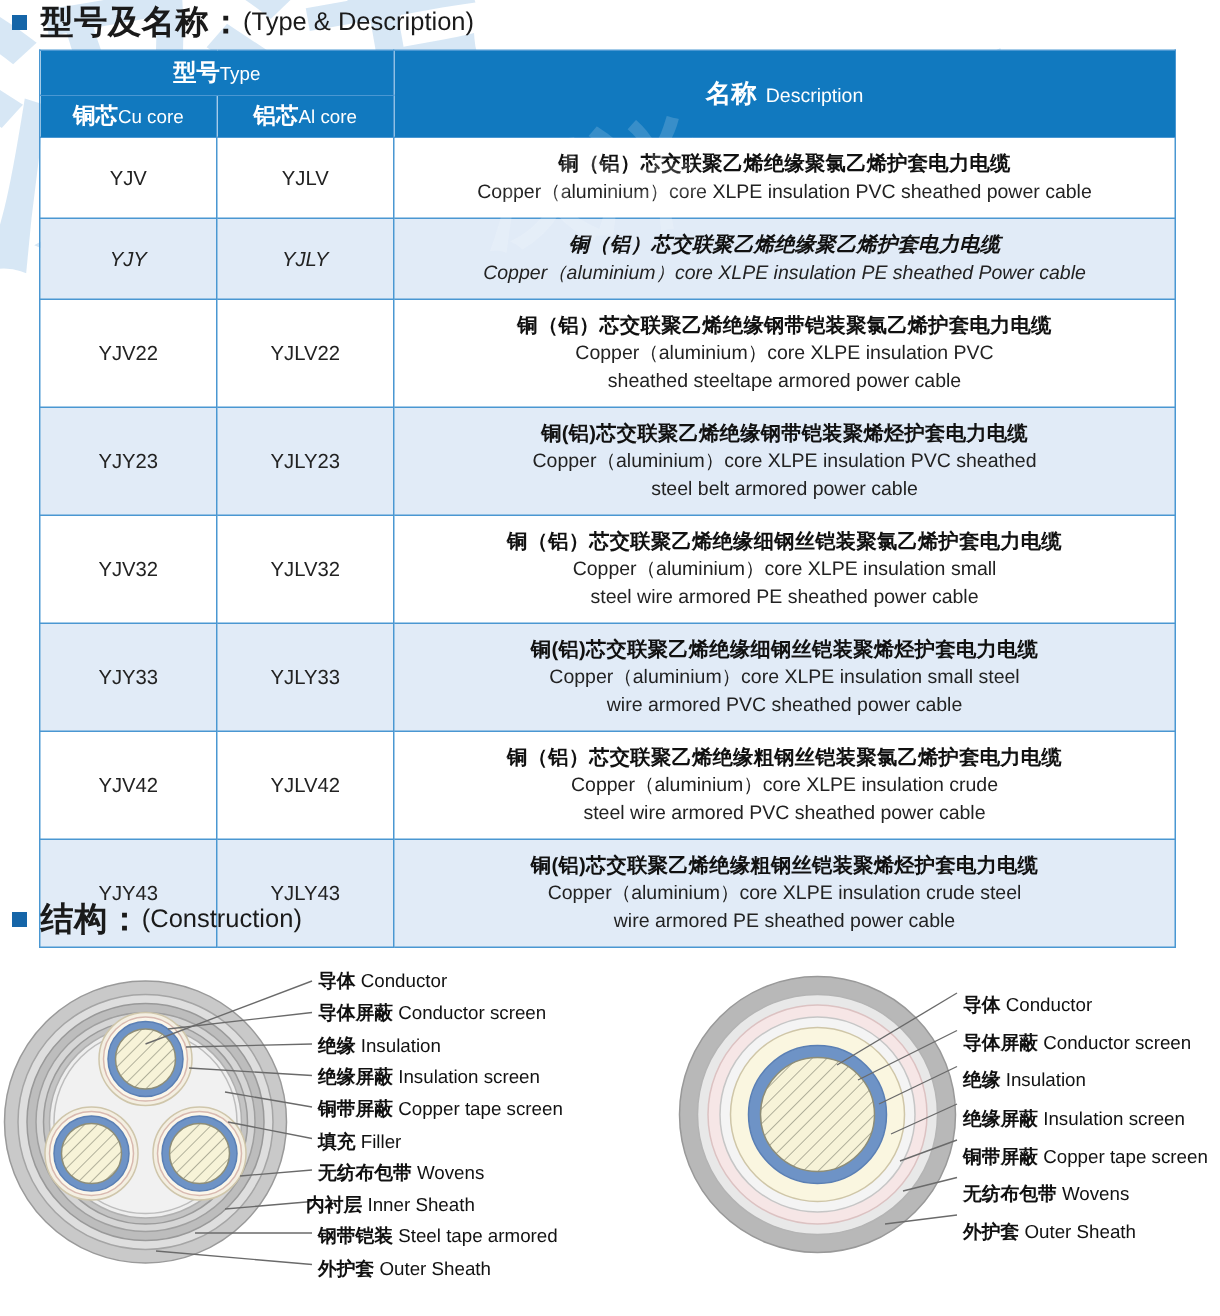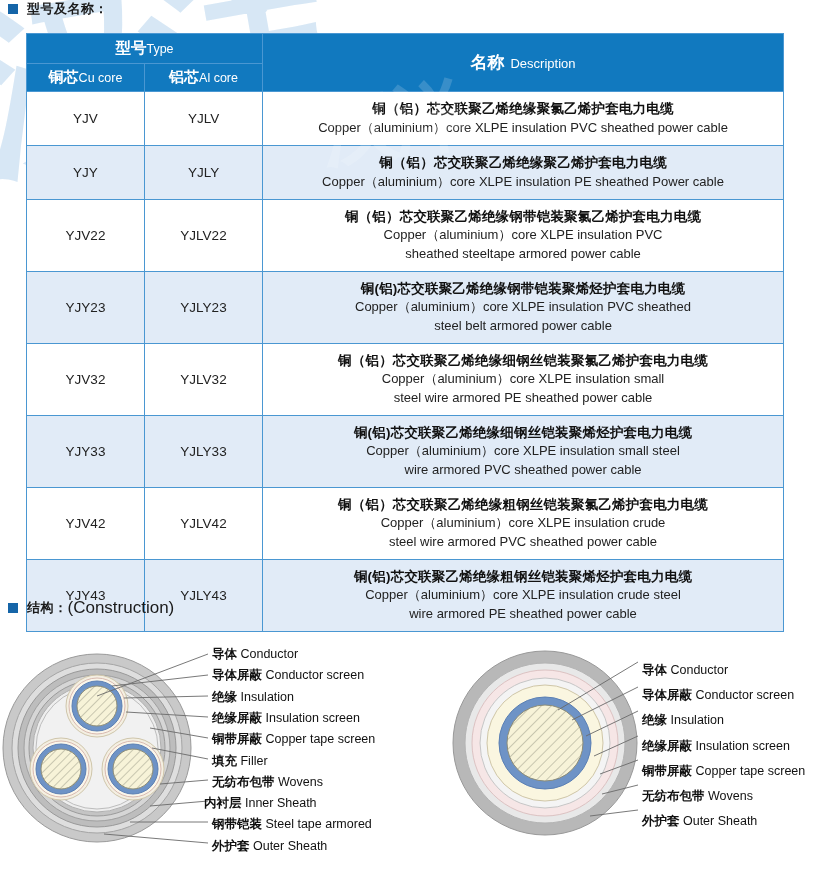--- a/index.html
+++ b/index.html
@@ -37,21 +37,21 @@
 
   
   .section-head{
     position:absolute;z-index:3;display:flex;align-items:center;
     font-size:17.5px;font-weight:700;white-space:nowrap;
   }
   .bullet{
     width:10px;height:10px;background:#1565a8;
     margin-right:9px;flex:none;
   }
-  .sh-cn{font-size:13px;font-weight:700;letter-spacing:.5px;}
+  .sh-cn{font-size:22px;font-weight:700;letter-spacing:.5px;}
   .sh-en{font-size:17px;font-weight:400;}
 
   
   .tbl-wrap{position:absolute;left:26px;top:33px;width:758px;z-index:3;}
   table.spec{
     border-collapse:collapse;width:100%;
     table-layout:fixed;
   }
   table.spec td,table.spec th{
     border:1px solid #4a97d2;
@@ -90,20 +90,21 @@
 </style>
 </head>
 <body>
 
 <div class="wm wm-cal">汉洋</div>
 <div class="wm wm-txt">NYANG CABLE</div>
 
 <div class="section-head" style="left:8px;top:0px;">
   <span class="bullet"></span>
   <span class="sh-cn">型号及名称：</span>
+  <span class="sh-en">(Type &amp; Description)</span>
 </div>
 
 <div class="tbl-wrap">
   <div class="wm wm-head">汉洋</div>
   <table class="spec">
     <colgroup>
       <col style="width:118px">
         <col style="width:118px">
         <col>
     </colgroup>
@@ -127,21 +128,21 @@
     </thead>
     <tbody id="spec-body">
         <tr class="norm" style="height: 54px;">
           <td class="code">YJV</td>
           <td class="code">YJLV</td>
           <td class="desc">
             <div class="d-cn">铜（铝）芯交联聚乙烯绝缘聚氯乙烯护套电力电缆</div>
             <div class="d-en">Copper（aluminium）core XLPE insulation PVC sheathed power cable</div>
           </td>
         </tr>
-        <tr class="alt" style="height: 54px;">
+        <tr class="alt" style="height: 54px; font-style: italic;">
           <td class="code">YJY</td>
           <td class="code">YJLY</td>
           <td class="desc">
             <div class="d-cn">铜（铝）芯交联聚乙烯绝缘聚乙烯护套电力电缆</div>
             <div class="d-en">Copper（aluminium）core XLPE insulation PE sheathed Power cable</div>
           </td>
         </tr>
         <tr class="norm" style="height: 72px;">
           <td class="code">YJV22</td>
           <td class="code">YJLV22</td>

